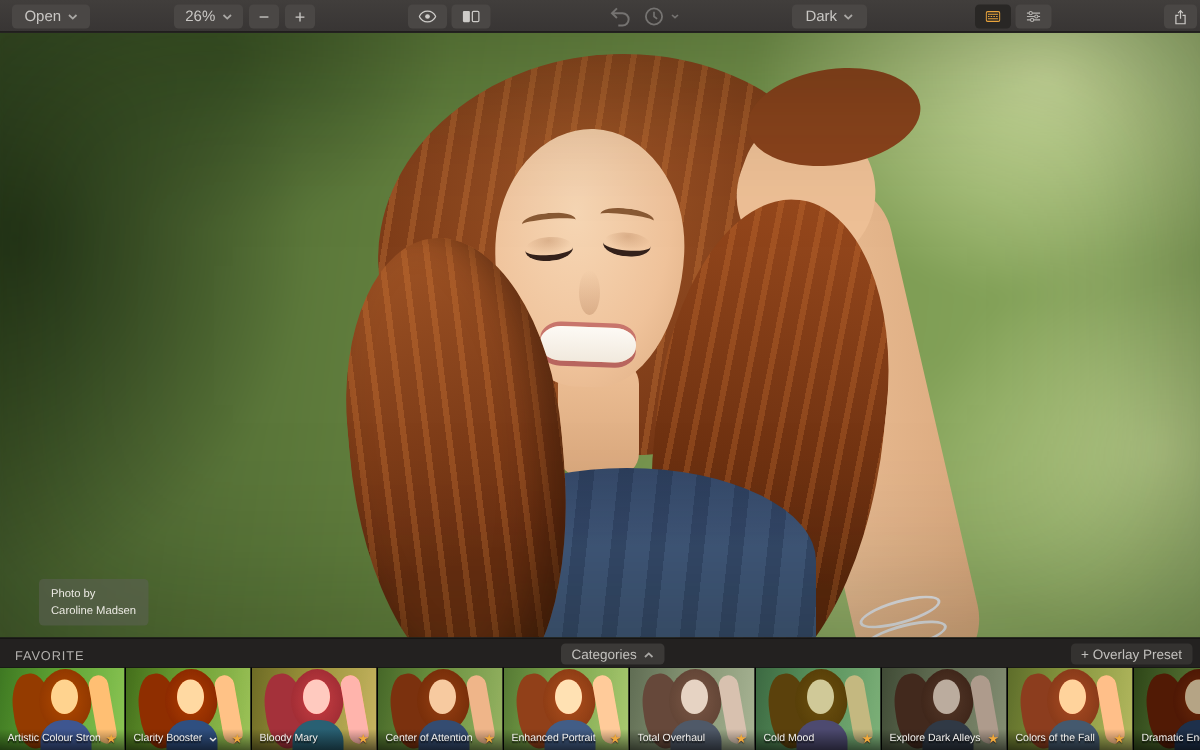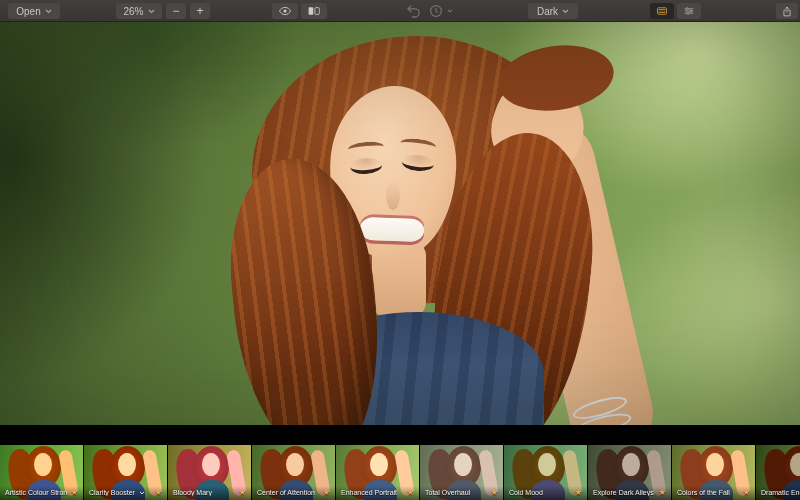--- a/index.html
+++ b/index.html
@@ -249,22 +249,38 @@
     <i class="eye l"></i>
     <i class="eye r"></i>
     <i class="nose"></i>
     <i class="mouth"></i>
     <i class="dress"></i>
     <i class="hair-left"></i>
     <i class="bangle b1"></i>
     <i class="bangle b2"></i>
 
     <i class="vignette"></i>
+    <div class="watermark">
+      <div>Photo by</div>
+      <div>Caroline Madsen</div>
+    </div>
   </div>
 
+  <div class="favbar">
+    <span class="fav-label">FAVORITE</span>
+    <div class="cat-btn">
+      <span>Categories</span>
+      <svg class="chev" width="7" height="5" viewBox="0 0 7 5">
+          <path d="M1 4l2.5-2.4L6 4" stroke="#a9a7a4" fill="none" stroke-width="1.2"></path>
+        </svg>
+    </div>
+    <div class="overlay-btn">
+      <span>+ Overlay Preset</span>
+    </div>
+  </div>
 
   <div class="strip">
 
     <div class="thumb t1">
       <div class="mini">
           <i class="m-bg"></i>
           <i class="m-hairL"></i>
           <i class="m-hair"></i>
           <i class="m-face"></i>
           <i class="m-arm"></i>

